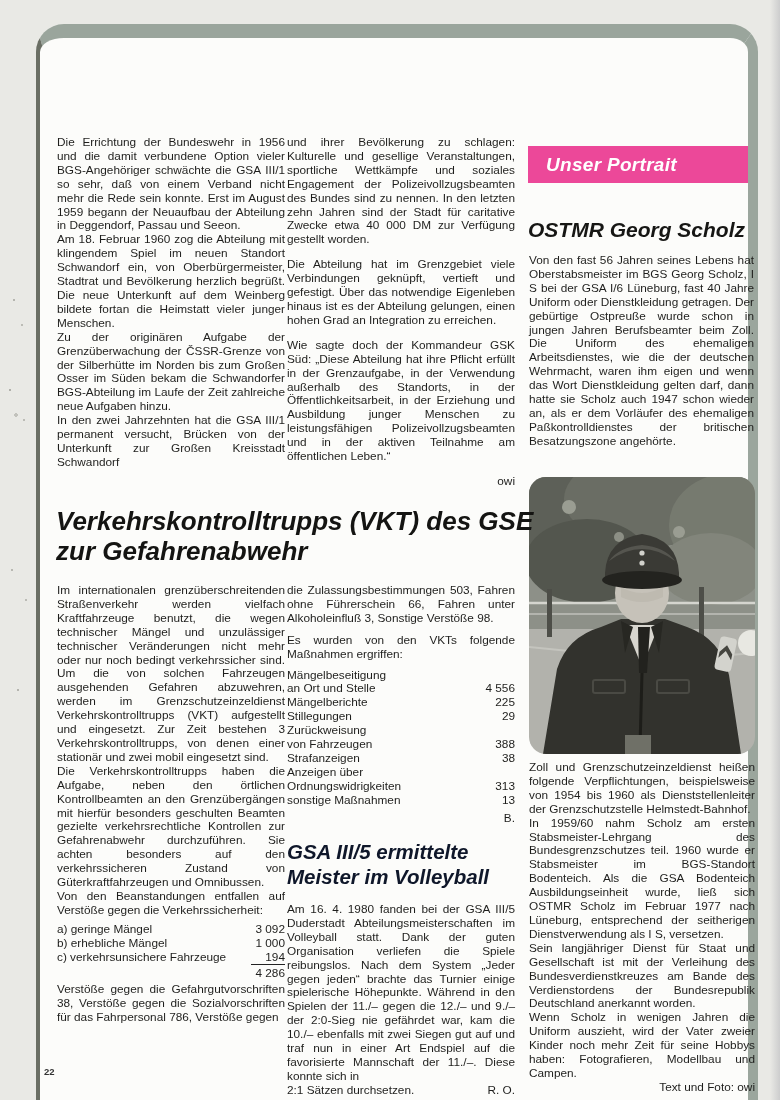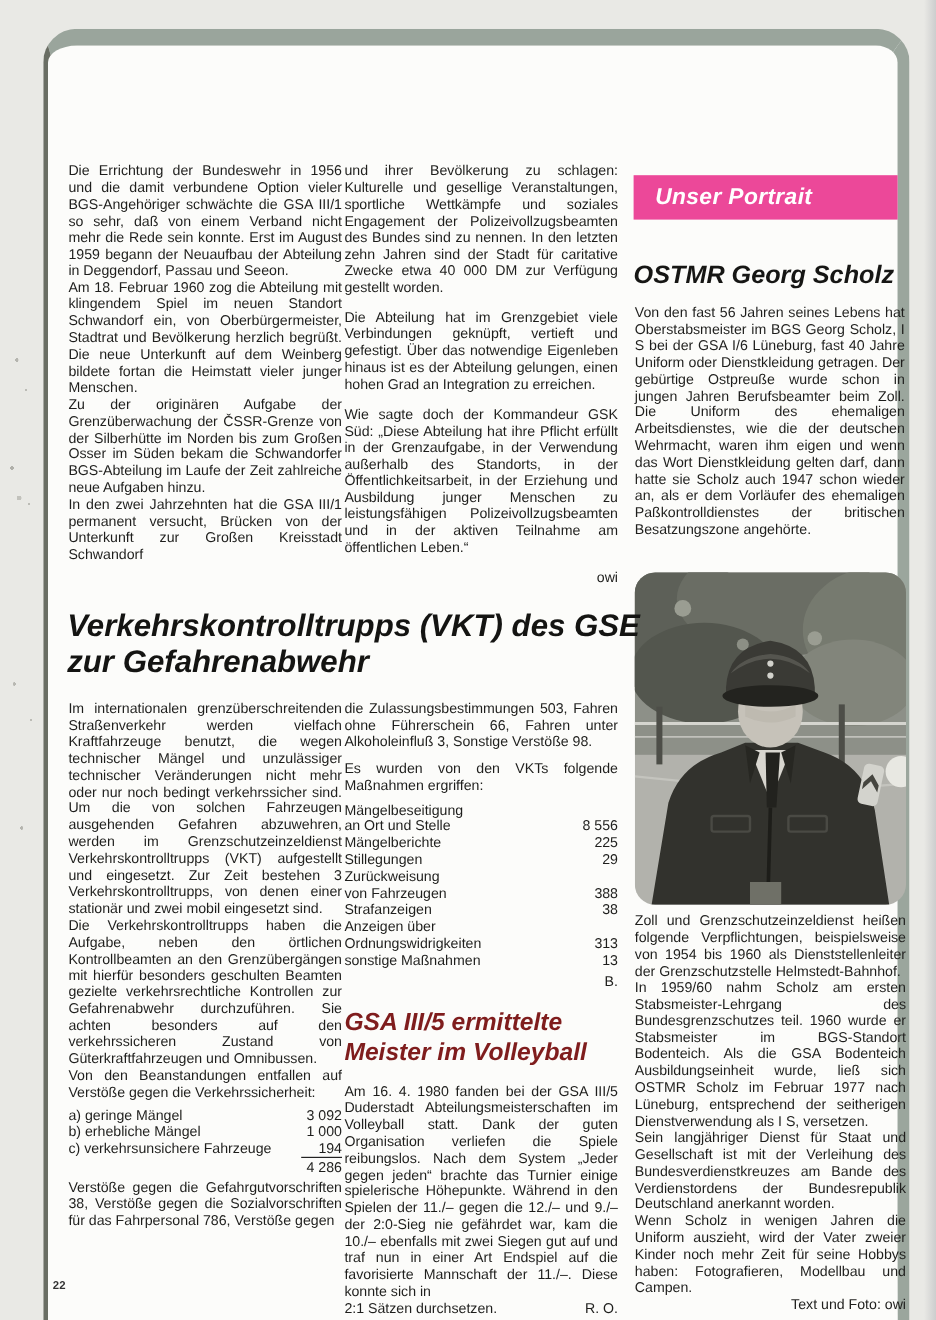--- a/index.html
+++ b/index.html
@@ -55,21 +55,21 @@
   .portrait-heading{
     position:absolute;left:528px;top:218px;width:225px;
     font-weight:bold;font-style:italic;font-size:21px;color:#161614;margin:0;
   }
   .vkt-headline{
     position:absolute;left:56px;top:506px;width:480px;
     font-weight:bold;font-style:italic;font-size:26px;line-height:30px;color:#141412;margin:0;
   }
   .volley-heading{
     position:absolute;left:287px;top:839px;width:230px;
-    font-weight:bold;font-style:italic;font-size:20.5px;line-height:25px;color:#7f1d1d;margin:0;
+    font-weight:bold;font-style:italic;font-size:20.5px;line-height:25px;color:#0f172a;margin:0;
   }
   .byline{text-align:right;}
   .statlist{margin-top:5px;}
   .statrow{display:flex;justify-content:space-between;}
   .statrow .val{text-align:right;}
   .val-underline{border-bottom:1.6px solid #222;padding-left:14px;}
   .total-row{display:flex;justify-content:flex-end;margin-top:2px;}
   .lastline-row{display:flex;justify-content:space-between;}
   .pagenum{
     position:absolute;left:44px;top:1066px;font-size:9.5px;font-weight:bold;color:#333;
@@ -199,21 +199,21 @@
   <div class="body-text col tight" style="left:287px;top:584px;">
     <p>die Zulassungsbestimmungen 503, Fahren ohne Führerschein 66, Fahren unter Alkoholeinfluß 3, Sonstige Verstöße 98.</p>
     <p style="margin-top:8px;">Es wurden von den VKTs folgende Maßnahmen ergriffen:</p>
     <div class="statlist" style="margin-top:7px;">
       <div class="statrow">
         <span>Mängelbeseitigung</span>
         <span class="val"></span>
       </div>
       <div class="statrow">
         <span>an Ort und Stelle</span>
-        <span class="val">8 556</span>
+        <span class="val">4 556</span>
       </div>
       <div class="statrow">
         <span>Mängelberichte</span>
         <span class="val">225</span>
       </div>
       <div class="statrow">
         <span>Stillegungen</span>
         <span class="val">29</span>
       </div>
       <div class="statrow">

